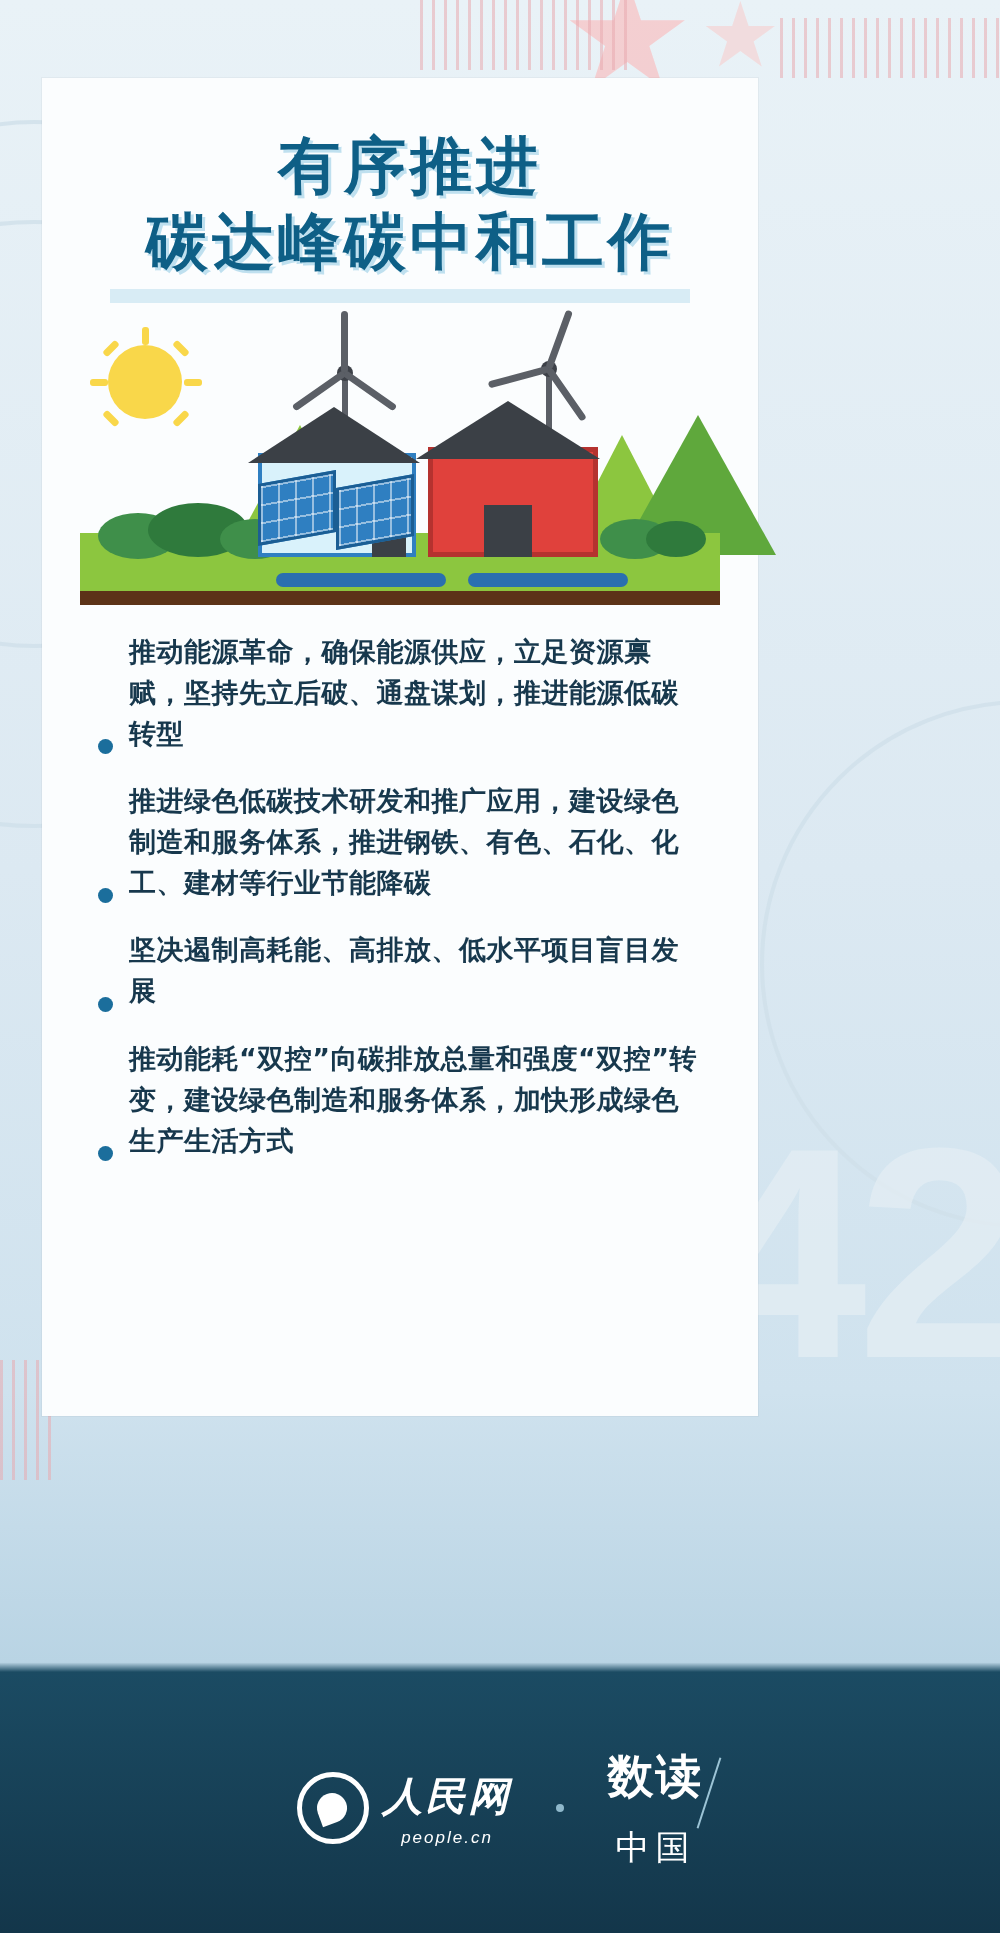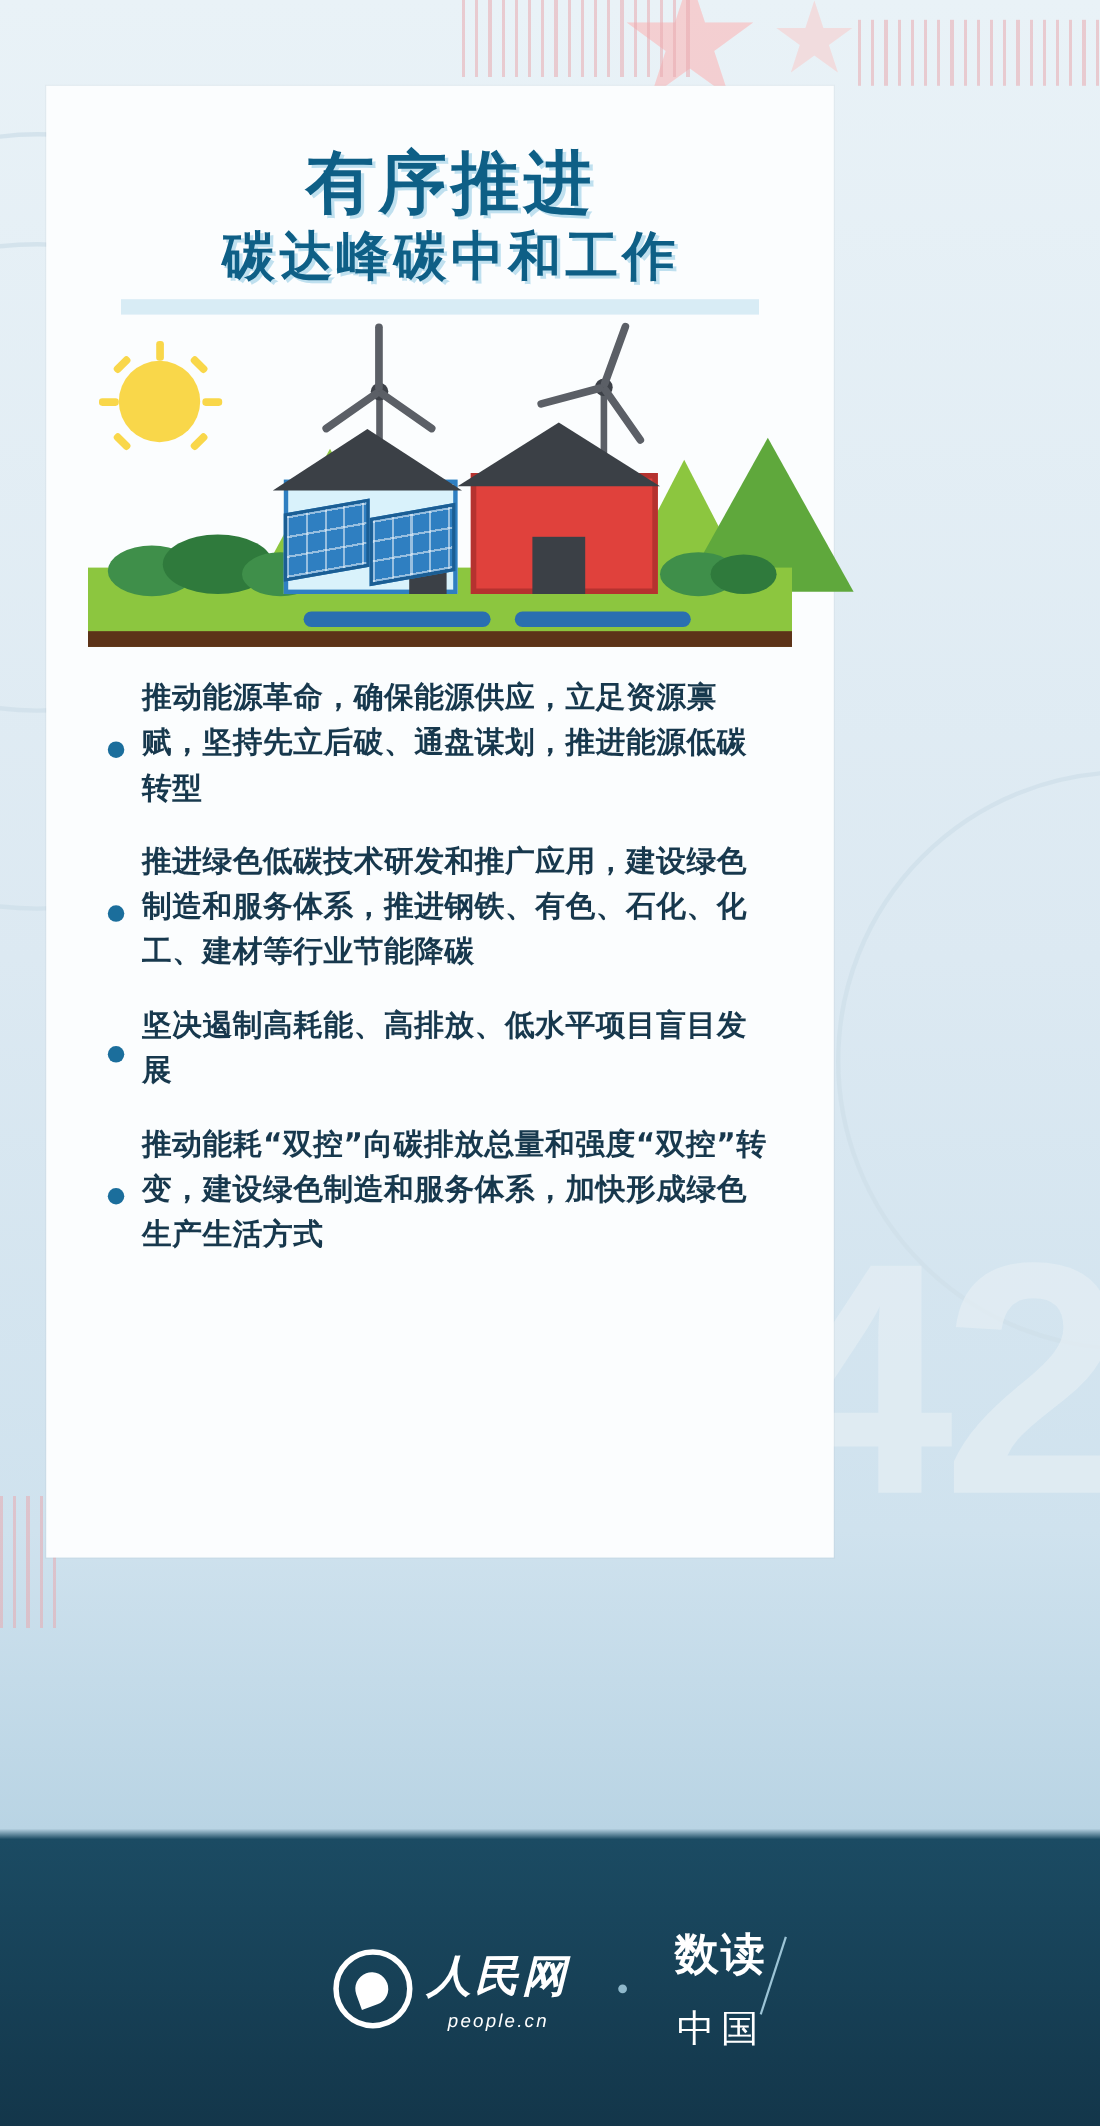--- a/index.html
+++ b/index.html
@@ -61,21 +61,21 @@
   .title-line{
     font-family:"DejaVu Sans","Liberation Sans",sans-serif;
     font-weight:bold;
     color:#0e5f86;
     letter-spacing:4px;
     line-height:1.22;
     text-shadow:3px 3px 0 #bfe0ef;
     padding-left:20px;
   }
   .title-1{font-size:62px;}
-  .title-2{font-size:48px;}
+  .title-2{font-size:62px;}
   .title-underline{
     width:580px;height:14px;
     margin:10px auto 0;
     background:#d8ecf5;
   }
   
   .illus{
     position:relative;
     width:640px;height:268px;
     margin:34px auto 0;
@@ -114,21 +114,21 @@
   }
   .pipe{
     position:absolute;height:14px;background:#2a6fb0;border-radius:8px;
   }
   
   .list{
     margin:26px 56px 0 56px;
   }
   .item{
     display:flex;
-    align-items:center;
+    align-items:flex-end;
     margin-bottom:26px;
   }
   .bullet{
     flex:0 0 auto;
     width:15px;height:15px;border-radius:50%;
     background:#1b6e9c;
     margin:11px 16px 0 0;
   }
   .item-text{
     font-family:"DejaVu Sans","Liberation Sans",sans-serif;
@@ -153,21 +153,21 @@
     content:"";position:absolute;left:50%;top:50%;
     width:30px;height:30px;margin:-15px 0 0 -16px;
     border-radius:50% 50% 50% 0;
     background:#fff;transform:rotate(-20deg);
   }
   .logo-text{color:#fff;text-align:center;font-style:italic;}
   .logo-cn{font-size:40px;font-weight:bold;letter-spacing:3px;font-family:"DejaVu Sans",sans-serif;}
   .logo-en{font-size:17px;letter-spacing:2px;margin-top:4px;}
   .divider-dot{width:8px;height:8px;border-radius:50%;background:#8fb8cb;}
   .brand2{color:#fff;text-align:center;position:relative;}
-  .brand2-top{font-size:40px;font-weight:bold;letter-spacing:2px;font-family:"DejaVu Serif","DejaVu Sans",serif;text-align:right;}
+  .brand2-top{font-size:46px;font-weight:bold;letter-spacing:2px;font-family:"DejaVu Serif","DejaVu Sans",serif;text-align:right;}
   .brand2-bot{font-size:34px;letter-spacing:6px;margin-top:17px;font-family:"DejaVu Sans",sans-serif;}
   .brand2-line{
     position:absolute;right:-6px;top:10px;width:2px;height:74px;background:#9cc4d6;transform:rotate(18deg);
   }
 </style>
 </head>
 <body>
 
 <div class="poster">
 

